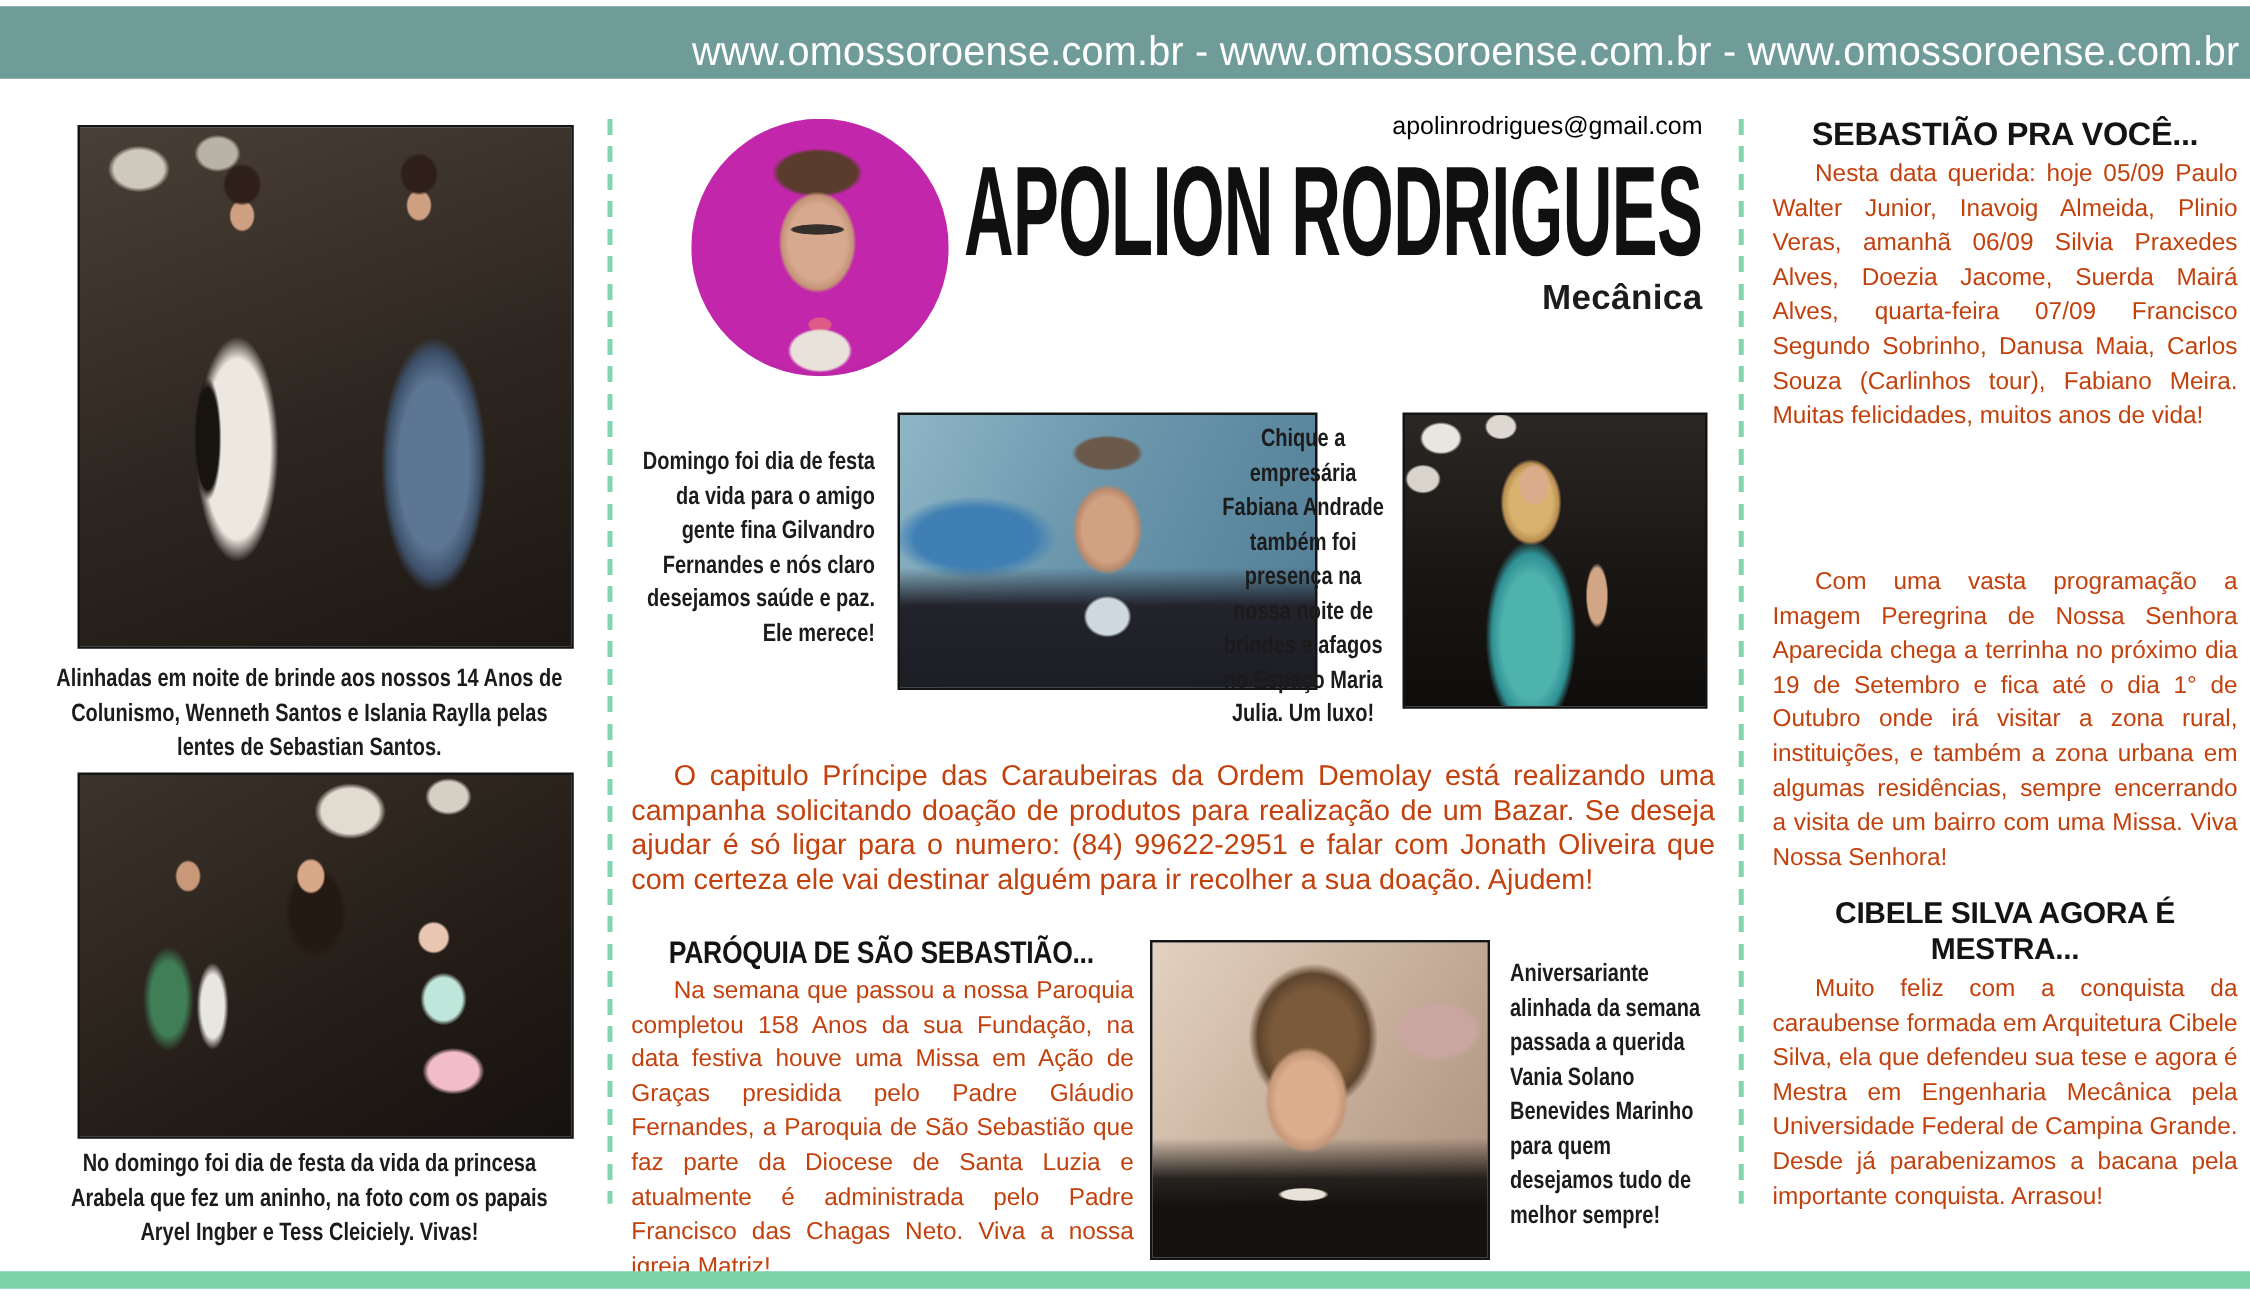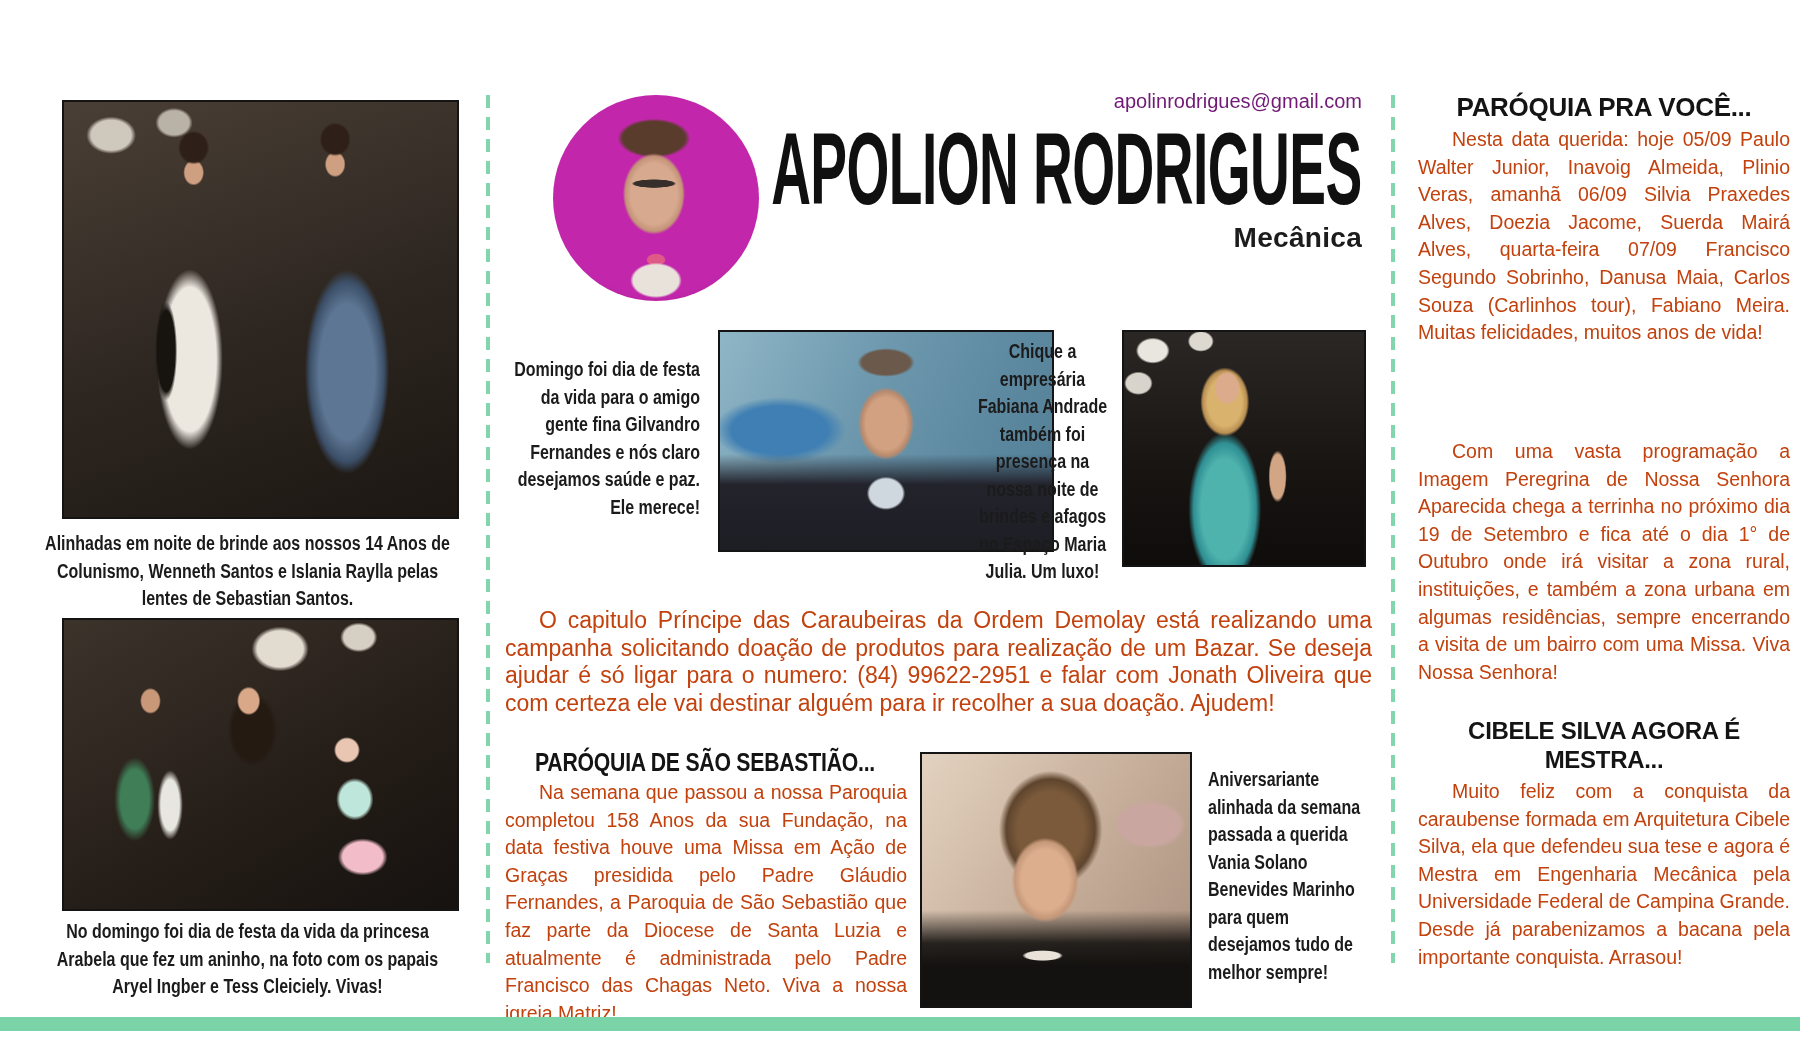--- a/index.html
+++ b/index.html
@@ -102,21 +102,21 @@
     transform:scaleX(.8);
   }
   .caption.center{text-align:center;transform-origin:50% 0;}
   .caption.rightal{text-align:right;transform-origin:100% 0;}
   .caption.leftal{text-align:left;transform-origin:0 0;}
   .cap-wenneth{left:-15px;top:530px;width:525px;}
   .cap-arabela{left:-15px;top:918px;width:525px;}
   .blurb-gilvandro{right:1100px;top:356px;width:244px;}
   .blurb-fabiana{left:958px;top:338px;width:169px;text-align:center;transform-origin:50% 0;}
   .cap-vania{left:1208px;top:766px;width:206px;}
-  .email{position:absolute;right:438px;top:90px;font-size:20px;color:#701a75;text-decoration:none;}
+  .email{position:absolute;right:438px;top:90px;font-size:20px;color:#000000;text-decoration:none;}
   .main-title{
     position:absolute;right:438px;top:118px;font-size:102px;line-height:1;font-weight:700;
     white-space:nowrap;letter-spacing:-1px;color:#101010;
     transform:scaleX(.54);transform-origin:100% 0;
   }
   .subtitle{position:absolute;right:438px;top:222px;font-size:28px;font-weight:700;letter-spacing:.3px;}
   .sec-heading{
     position:absolute;font-weight:700;text-align:center;color:#141414;letter-spacing:-.3px;
   }
   .h-bazar{left:505px;top:584px;width:867px;font-size:27px;}
@@ -124,28 +124,31 @@
   .h-parabens{left:1418px;top:92px;width:372px;font-size:26px;}
   .h-nossa{left:1454px;top:374px;width:300px;font-size:26px;line-height:29px;}
   .h-cibele{left:1454px;top:716px;width:300px;font-size:24px;line-height:29px;}
   .body-par{
     position:absolute;text-align:justify;color:#c2410c;
   }
   .b-bazar{left:505px;top:607px;width:867px;font-size:23px;line-height:27.5px;text-indent:34px;}
   .b-paroquia{left:505px;top:779px;width:402px;font-size:19.5px;line-height:27.6px;text-indent:34px;}
   .b-right{left:1418px;width:372px;font-size:19.5px;line-height:27.6px;text-indent:34px;}
   .b-parabens{top:126px;}
-  .b-nossa{top:438px;}
+  .b-nossa{top:452px;}
   .b-cibele{top:778px;}
 </style>
 </head>
 <body>
 
 <div id="page">
 
+  <div class="banner">
+    <div class="banner-text">www.omossoroense.com.br - www.omossoroense.com.br - www.omossoroense.com.br</div>
+  </div>
 
   <div class="vdash left"></div>
   <div class="vdash right"></div>
 
   <div class="photo photo-wenneth"></div>
   <div class="caption center cap-wenneth">Alinhadas em noite de brinde aos nossos 14 Anos de Colunismo, Wenneth Santos e Islania Raylla pelas lentes de Sebastian Santos.</div>
   <div class="photo photo-arabela"></div>
   <div class="caption center cap-arabela">No domingo foi dia de festa da vida da princesa Arabela que fez um aninho, na foto com os papais Aryel Ingber e Tess Cleiciely. Vivas!</div>
 
   <div class="avatar"></div>
@@ -158,21 +161,21 @@
   <div class="caption blurb-fabiana">Chique a empresária Fabiana Andrade também foi presença na nossa noite de brindes e afagos no Espaço Maria Julia. Um luxo!</div>
   <div class="photo photo-fabiana"></div>
 
   <div class="body-par b-bazar">O capitulo Príncipe das Caraubeiras da Ordem Demolay está realizando uma campanha solicitando doação de produtos para realização de um Bazar. Se deseja ajudar é só ligar para o numero: (84) 99622-2951 e falar com Jonath Oliveira que com certeza ele vai destinar alguém para ir recolher a sua doação. Ajudem!</div>
 
   <div class="sec-heading h-paroquia">PARÓQUIA DE SÃO SEBASTIÃO...</div>
   <div class="body-par b-paroquia">Na semana que passou a nossa Paroquia completou 158 Anos da sua Fundação, na data festiva houve uma Missa em Ação de Graças presidida pelo Padre Gláudio Fernandes, a Paroquia de São Sebastião que faz parte da Diocese de Santa Luzia e atualmente é administrada pelo Padre Francisco das Chagas Neto. Viva a nossa igreja Matriz!</div>
   <div class="photo photo-vania"></div>
   <div class="caption leftal cap-vania">Aniversariante alinhada da semana passada a querida Vania Solano Benevides Marinho para quem desejamos tudo de melhor sempre!</div>
 
-  <div class="sec-heading h-parabens">PARÓQUIA PRA VOCÊ...</div>
+  <div class="sec-heading h-parabens">SEBASTIÃO PRA VOCÊ...</div>
   <div class="body-par b-right b-parabens">Nesta data querida: hoje 05/09 Paulo Walter Junior, Inavoig Almeida, Plinio Veras, amanhã 06/09 Silvia Praxedes Alves, Doezia Jacome, Suerda Mairá Alves, quarta-feira 07/09 Francisco Segundo Sobrinho, Danusa Maia, Carlos Souza (Carlinhos tour), Fabiano Meira. Muitas felicidades, muitos anos de vida!</div>
 
   <div class="body-par b-right b-nossa">Com uma vasta programação a Imagem Peregrina de Nossa Senhora Aparecida chega a terrinha no próximo dia 19 de Setembro e fica até o dia 1° de Outubro onde irá visitar a zona rural, instituições, e também a zona urbana em algumas residências, sempre encerrando a visita de um bairro com uma Missa. Viva Nossa Senhora!</div>
 
   <div class="sec-heading h-cibele">CIBELE SILVA AGORA É MESTRA...</div>
   <div class="body-par b-right b-cibele">Muito feliz com a conquista da caraubense formada em Arquitetura Cibele Silva, ela que defendeu sua tese e agora é Mestra em Engenharia Mecânica pela Universidade Federal de Campina Grande. Desde já parabenizamos a bacana pela importante conquista. Arrasou!</div>
 
   <div class="bottom-bar"></div>
 
 </div>

